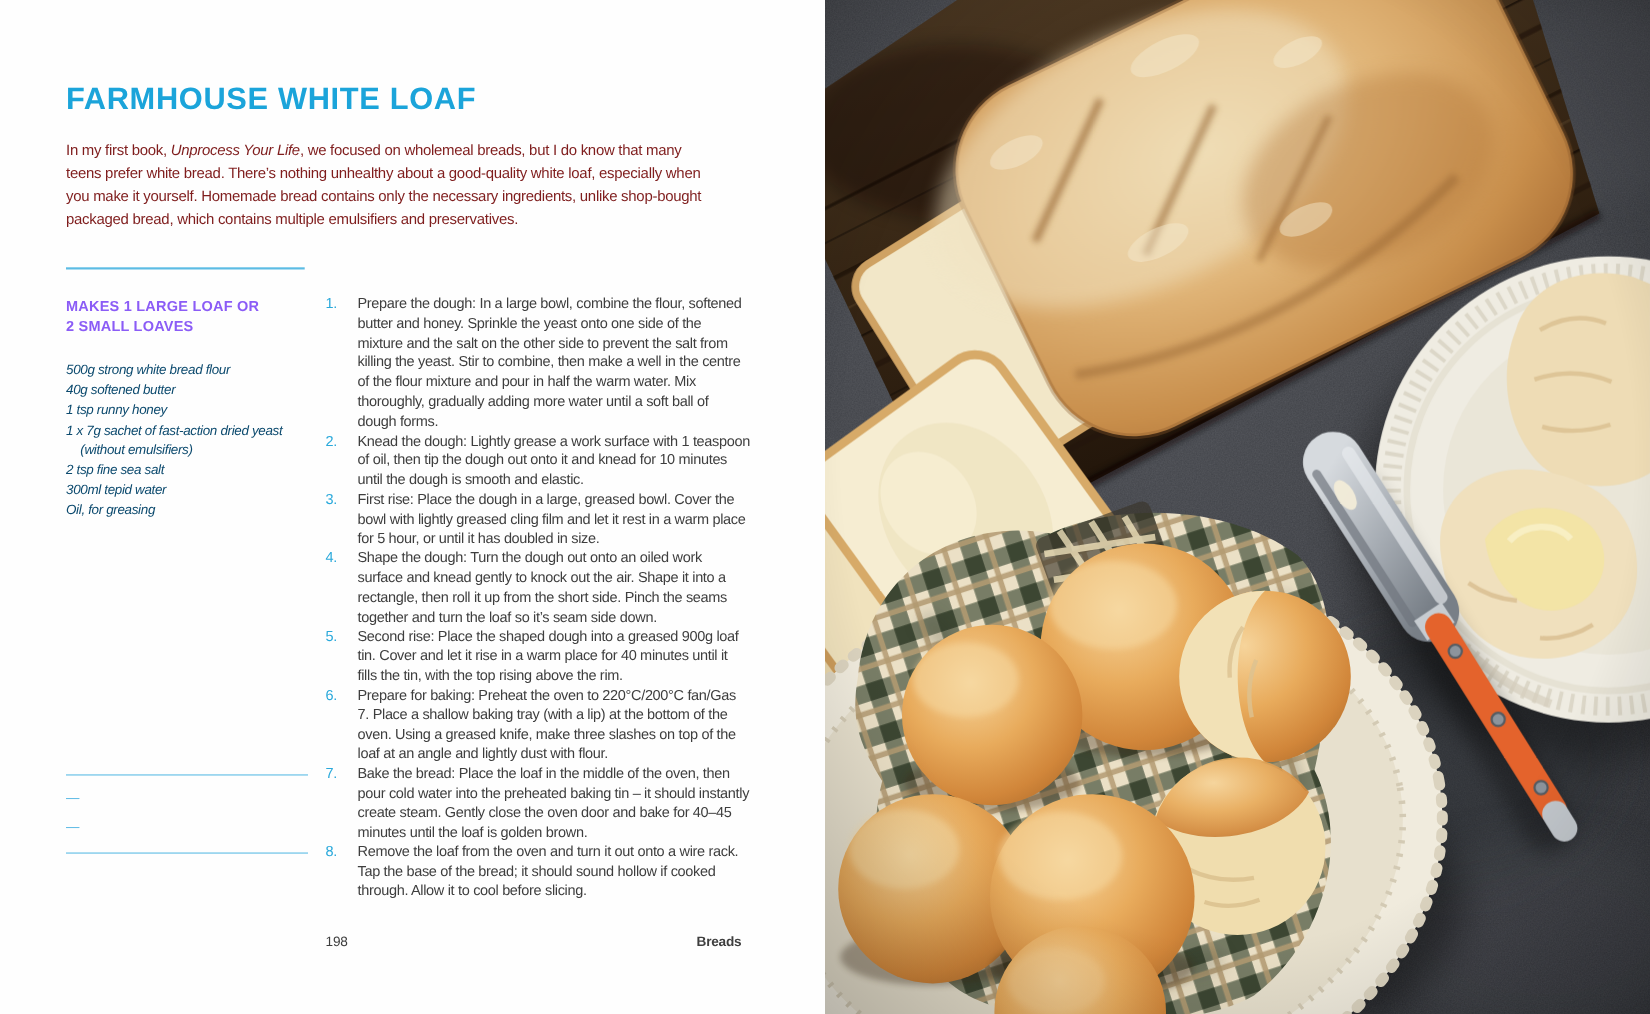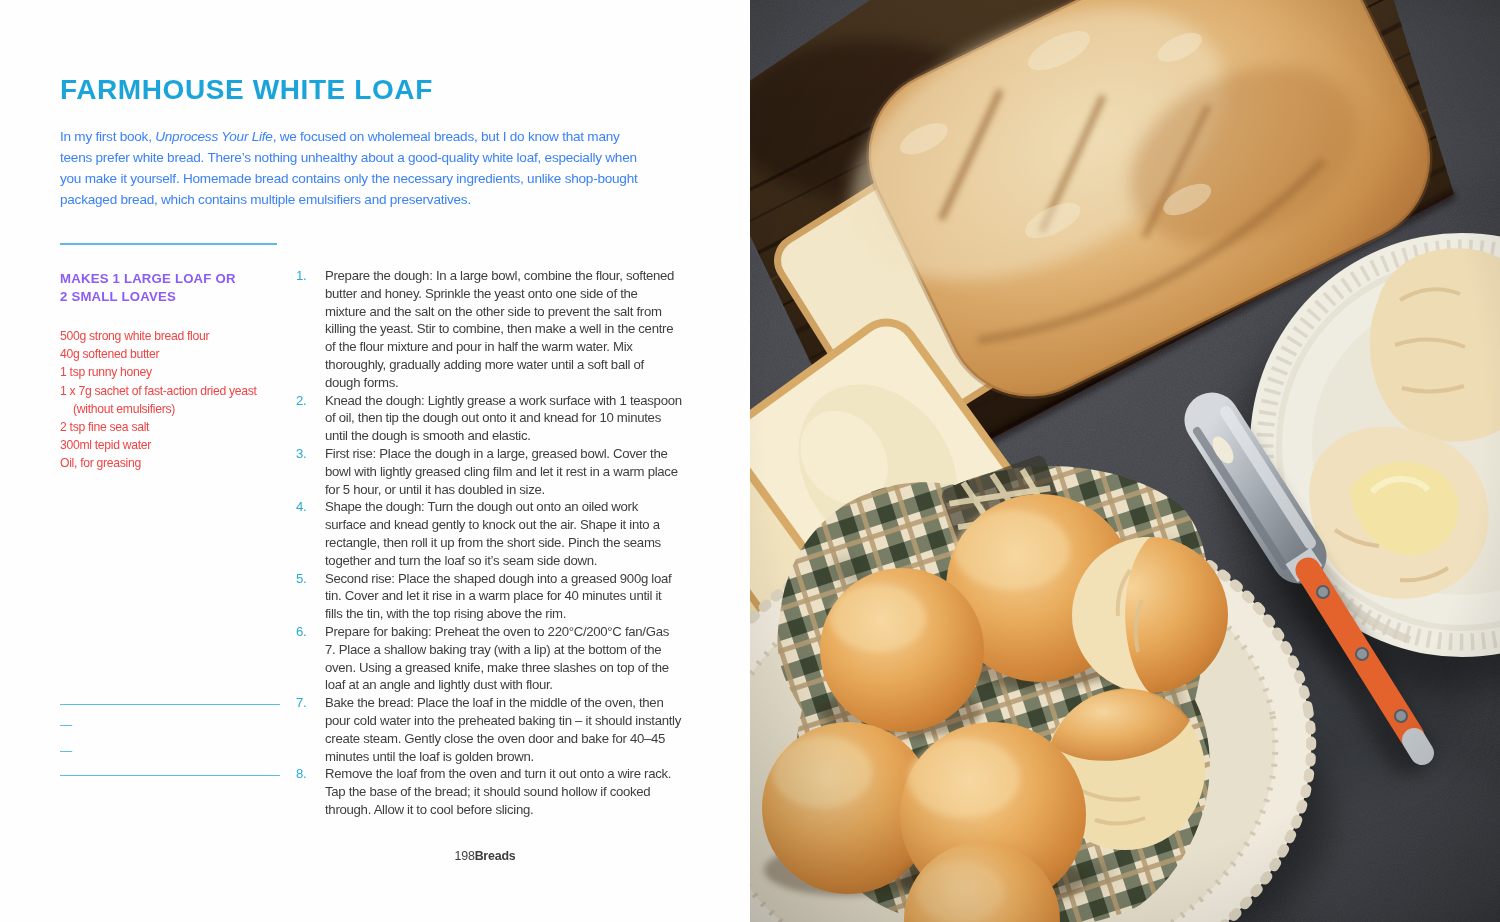--- a/index.html
+++ b/index.html
@@ -5,47 +5,47 @@
   * { margin:0; padding:0; box-sizing:border-box; }
   html,body { width:1500px; height:922px; overflow:hidden; background:#ffffff;
     font-family:"Liberation Sans", sans-serif; }
   .spread { position:relative; width:1500px; height:922px; background:#ffffff; }
 
   
   .page-text { position:absolute; left:0; top:0; width:750px; height:922px; background:#fefefe; }
   .recipe-title { position:absolute; left:60px; top:74px; font-size:28px; font-weight:bold;
     letter-spacing:0.6px; color:#1ba4da; }
   .intro { position:absolute; left:60px; top:127px; width:578px; font-size:13.6px;
-    line-height:20.9px; letter-spacing:-0.25px; color:#3b82f6; }
+    line-height:20.9px; letter-spacing:-0.25px; color:#7f1d1d; }
   .intro em { font-style:italic; }
   .rule-intro { position:absolute; left:60px; top:243px; width:217px; height:1.5px; background:#5cbce4; }
 
   .yield { position:absolute; left:60px; top:270px; color:#8b5cf6; font-weight:bold;
     font-size:13.2px; line-height:18px; letter-spacing:0.2px; }
 
   .ingredients { position:absolute; left:60px; top:327px; width:240px; list-style:none;
-    font-size:12.2px; line-height:18.2px; letter-spacing:-0.3px; color:#ef4444; }
+    font-size:12.2px; line-height:18.2px; letter-spacing:-0.3px; color:#0c4a6e;font-style:italic; }
   .ingredient { white-space:pre-line; padding-left:13px; text-indent:-13px; }
 
   .notes { position:absolute; left:60px; top:704px; width:220px;
     border-top:1.5px solid #5cbce4; border-bottom:1.5px solid #5cbce4;
     padding:11px 0 13px 0; }
   .note { display:flex; gap:9px; font-size:12.2px; line-height:18.2px;
     letter-spacing:-0.3px; color:#3e3e3e; margin-bottom:8px; }
   .note:last-child { margin-bottom:2px; }
   .note-dash { color:#4db4e2; flex:0 0 15px; }
 
   .steps { position:absolute; left:296px; top:267px; width:386px; list-style:none;
     font-size:13.2px; line-height:17.8px; letter-spacing:-0.3px; color:#3e3e3e; }
   .step { display:flex; }
   .step-num { flex:0 0 29px; color:#2aa9db; }
   .step-text { flex:1; }
 
   .page-footer { position:absolute; left:296px; top:849px; width:378px; display:flex;
-    justify-content:center; font-size:12.4px; color:#3e3e3e; letter-spacing:-0.2px; }
+    justify-content:space-between; font-size:12.4px; color:#3e3e3e; letter-spacing:-0.2px; }
   .section-name { font-weight:bold; }
 
   
   .page-photo { position:absolute; left:750px; top:0; width:750px; height:922px; overflow:hidden; }
   .page-photo svg { display:block; }
 </style>
 </head>
 <body>
 
 <div class="spread">

